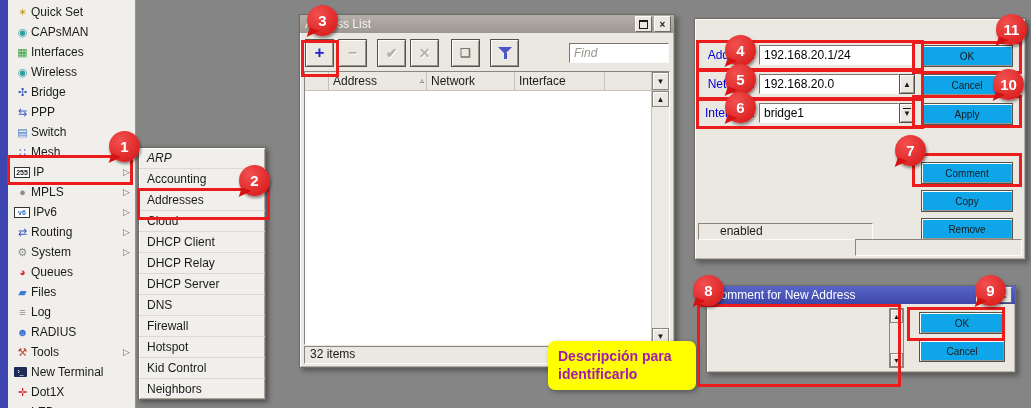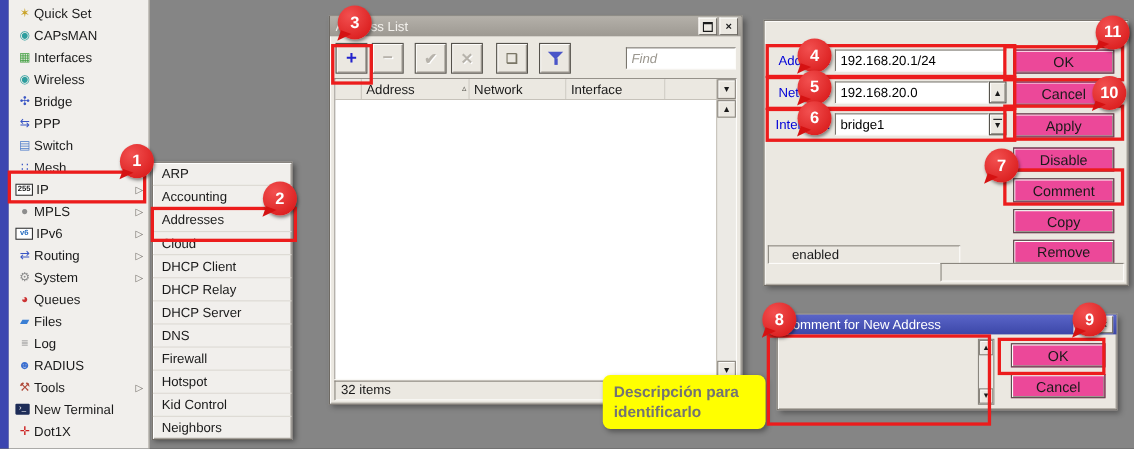--- a/index.html
+++ b/index.html
@@ -11,36 +11,36 @@
   .sb-item{position:absolute;left:0;width:127px;height:20px;display:flex;align-items:center;padding-left:6px;box-sizing:border-box;cursor:default;}
   .sb-ico{width:17px;font-size:11px;line-height:11px;text-align:center;flex:none;}
   .ico-box{display:inline-block;width:14px;height:9px;border:1px solid #333;background:#fff;font-size:7px;line-height:9px;font-weight:bold;text-align:center;margin-right:3px;flex:none;}
   .ico-term{display:inline-block;width:13px;height:10px;background:#1d2c57;color:#fff;font-size:7px;line-height:10px;text-align:center;margin-right:4px;border-radius:1px;flex:none;}
   .sb-label{flex:1;white-space:nowrap;}
   .sb-arrow{color:#6e6a64;font-size:9px;margin-right:5px;}
   
   #ctxmenu{position:absolute;left:138px;top:147px;width:126px;background:#f1efec;border:1px solid #6e6a64;
            box-shadow:inset 1px 1px 0 #fff,inset -1px -1px 0 #aaa69e,2px 2px 5px rgba(0,0,0,.45);}
   .menu-item{height:20px;line-height:20px;padding-left:8px;border-top:1px solid #dcd9d3;cursor:default;}
-  .menu-item:first-child{border-top:none;}
+  .menu-item:first-child{border-top:none;font-style:italic;}
   
   .win{position:absolute;background:#ebe8e1;border:1px solid #6e6a64;
        box-shadow:inset 1px 1px 0 #fdfcfa,inset -1px -1px 0 #b5b1a9,3px 3px 5px rgba(0,0,0,.35);}
   .titlebar{height:18px;display:flex;align-items:center;padding:0 3px 0 5px;box-sizing:border-box;}
   .titlebar.inactive{background:linear-gradient(#b4b0a9,#9d9992);color:#f4f2ee;}
   .titlebar.active{background:linear-gradient(#5a65c8,#3c47a8);color:#fff;}
   .tb-title{flex:1;white-space:nowrap;overflow:hidden;}
   .win-btn{width:15px;height:14px;margin-left:2px;background:#ebe8e1;border:1px solid;border-color:#fdfcfa #6e6a64 #6e6a64 #fdfcfa;
            display:flex;align-items:center;justify-content:center;font-size:10px;font-weight:bold;color:#1a1a1a;flex:none;cursor:default;}
   .max-glyph{width:7px;height:6px;border:1px solid #1a1a1a;border-top-width:2px;}
   .win-body{position:absolute;left:0;right:0;top:18px;bottom:0;}
   
-  .btn{position:absolute;background:#ec4899;border:1px solid #55524c;
+  .btn{position:absolute;background:#0ea5e9;border:1px solid #55524c;
        box-shadow:inset 1px 1px 0 #fdfcfa,inset -1px -1px 0 #9b968e;
-       display:flex;align-items:center;justify-content:center;font-size:13px;cursor:default;}
+       display:flex;align-items:center;justify-content:center;font-size:10px;cursor:default;}
   .field{position:absolute;background:#fff;border:1px solid;border-color:#7a766e #fdfcfa #fdfcfa #7a766e;
          font-size:12px;padding:0 4px;box-sizing:border-box;font-family:"Liberation Sans",sans-serif;}
   input.field{height:20px;}
   .mini-btn{position:absolute;width:16px;height:20px;background:#ebe8e1;border:1px solid #55524c;
             box-shadow:inset 1px 1px 0 #fdfcfa,inset -1px -1px 0 #9b968e;
             display:flex;align-items:center;justify-content:center;font-size:8px;box-sizing:border-box;cursor:default;}
   .combo-glyph{border-top:1px solid #1a1a1a;padding-top:1px;font-size:8px;line-height:8px;}
   .sunken{background:#ebe8e1;border:1px solid;border-color:#8a867e #fdfcfa #fdfcfa #8a867e;}
   
   .tool-btn{width:27px;height:26px;background:#ebe8e1;border:1px solid #55524c;
@@ -55,21 +55,21 @@
           display:flex;align-items:center;justify-content:center;font-size:8px;box-sizing:border-box;cursor:default;}
   
   .rbox{position:absolute;border:3px solid #ec1c1c;z-index:55;pointer-events:none;}
   .badge{position:absolute;width:31px;height:31px;border-radius:50%;z-index:60;
          background:radial-gradient(circle at 35% 30%,#f25050,#d51212);
          color:#fff;font-weight:bold;font-size:15px;display:flex;align-items:center;justify-content:center;
          box-shadow:1px 2px 3px rgba(0,0,0,.45);}
   .badge::after{content:'';position:absolute;left:1px;bottom:-3px;width:0;height:0;
          border-top:10px solid #d51212;border-right:10px solid transparent;transform:rotate(20deg);}
   #note{position:absolute;left:548px;top:341px;width:128px;background:#ffff00;border-radius:7px;
-        padding:7px 10px;color:#737373;font-weight:bold;font-size:14px;line-height:1.25;z-index:40;
+        padding:7px 10px;color:#a21caf;font-weight:bold;font-size:14px;line-height:1.25;z-index:40;
         box-shadow:2px 2px 5px rgba(0,0,0,.35);}
   .blue-label{position:absolute;color:#0000d8;font-size:12px;text-align:right;}
   input::placeholder{color:#9a968e;font-style:italic;}
 </style>
 </head>
 <body>
 
 <div id="screen">
   <div id="strip"></div>
 
@@ -239,21 +239,20 @@
       <span class="mini-btn" style="left:204px;top:37px">▲</span>
       <span class="blue-label" style="left:2px;top:69px;width:58px">Interface:</span>
       <input class="field" style="left: 64px; top: 66px; width: 140px;" value="bridge1">
       <span class="mini-btn" style="left:204px;top:66px">
           <span class="combo-glyph">▼</span>
         </span>
 
       <div class="btn" style="left:226px;top:8px;width:90px;height:20px">OK</div>
       <div class="btn" style="left:226px;top:37px;width:90px;height:20px">Cancel</div>
       <div class="btn" style="left:226px;top:66px;width:90px;height:20px">Apply</div>
-      <div class="btn" style="left:226px;top:97px;width:90px;height:20px">Disable</div>
       <div class="btn" style="left:226px;top:125px;width:90px;height:20px">Comment</div>
       <div class="btn" style="left:226px;top:153px;width:90px;height:20px">Copy</div>
       <div class="btn" style="left:226px;top:181px;width:90px;height:20px">Remove</div>
 
       <div class="sunken" style="position:absolute;left:3px;bottom:19px;width:152px;height:15px;line-height:14px;padding-left:21px;">enabled</div>
       <div class="sunken" style="position:absolute;left:160px;bottom:3px;right:3px;height:15px;"></div>
     </div>
   </div>
 
   <div class="win" style="left:706px;top:285px;width:308px;height:86px;z-index:20">

